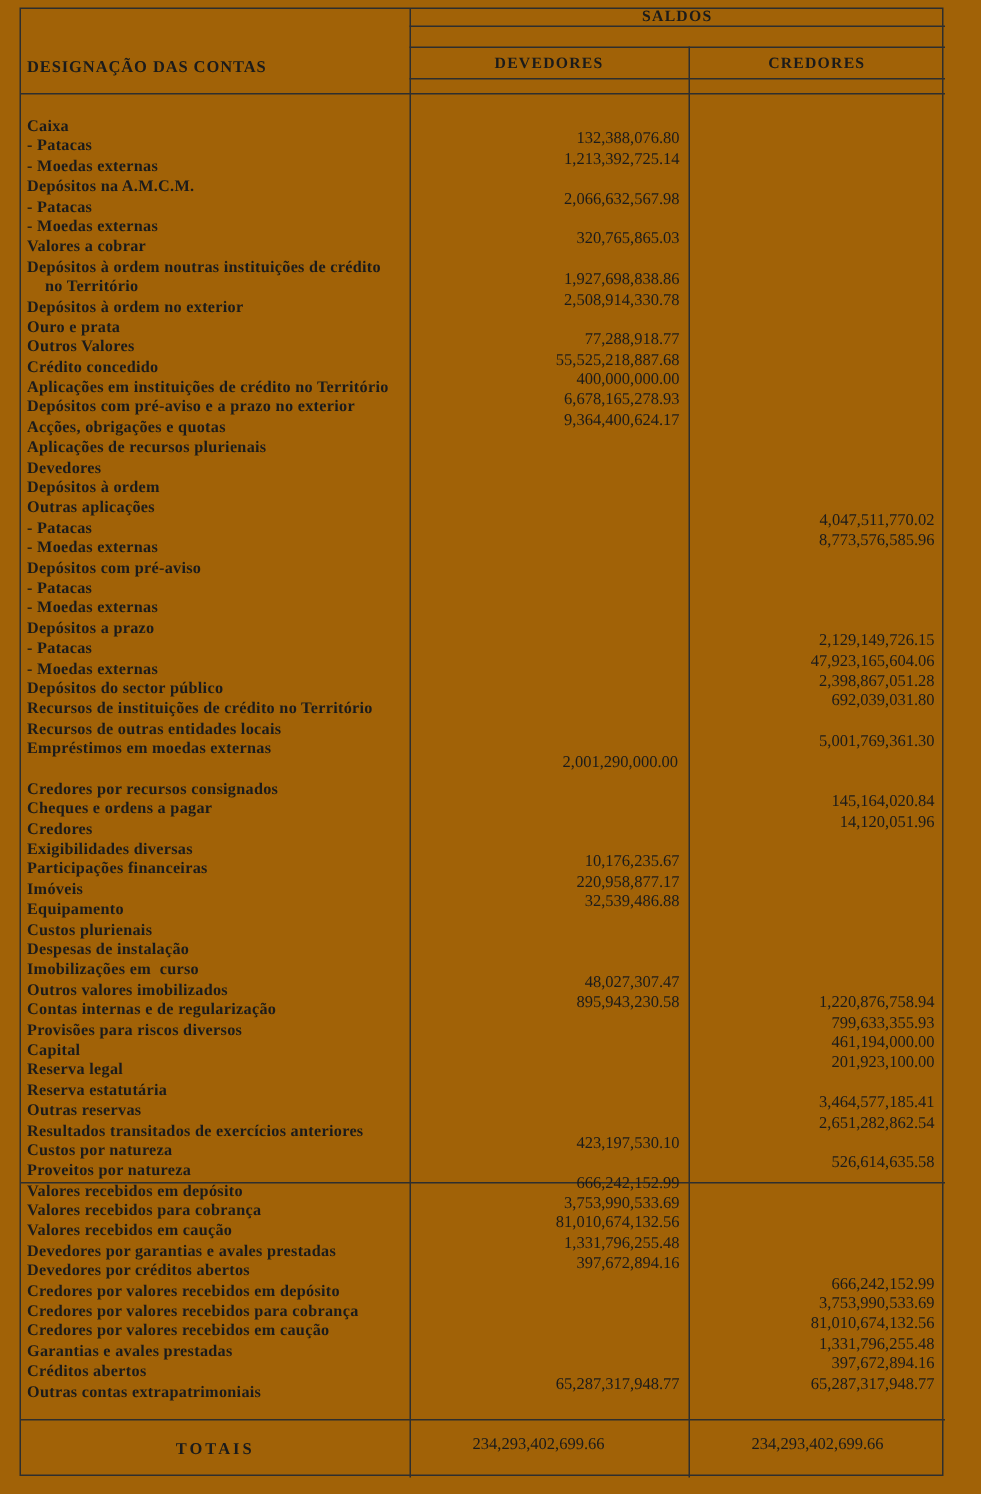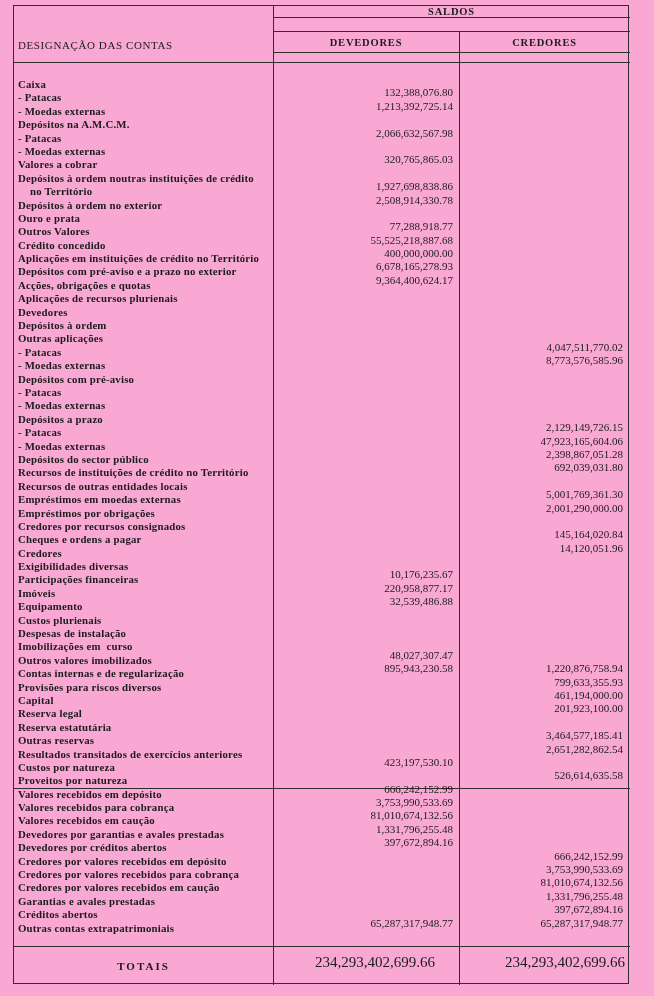--- a/index.html
+++ b/index.html
@@ -1,17 +1,17 @@
 <!DOCTYPE html>
 <html><head>
 <meta charset="utf-8">
 <style>
   html,body{margin:0;padding:0;background:#e8e8e8;}
   .page{
-    position:relative;width:654px;height:996px;background:#f9a8d4;
+    position:relative;width:654px;height:996px;background:#a16207;
     font-family:"Liberation Serif","DejaVu Serif",serif;color:#1b1b1b;
     overflow:hidden;
   }
   .table{
     position:absolute;left:13px;top:5px;width:616px;height:979px;
     border:1.4px solid #2e2e2e;box-sizing:border-box;
   }
   .vline,.hline{position:absolute;background:#2e2e2e;}
   .vline{width:1.2px;}
   .hline{height:1.2px;}
@@ -27,42 +27,42 @@
     position:absolute;left:259px;top:0px;width:357px;height:11px;
     text-align:center;font-weight:bold;font-size:10.5px;letter-spacing:.8px;line-height:11px;
   }
   .col-label{
     position:absolute;top:28px;height:18px;text-align:center;
     font-weight:bold;font-size:10.5px;letter-spacing:.8px;line-height:18px;
   }
   .col-dev{left:259px;width:186px;}
   .col-cred{left:445px;width:171px;}
   .designacao{
-    position:absolute;left:4px;top:33px;font-weight:normal;font-size:11px;letter-spacing:.6px;
+    position:absolute;left:4px;top:33px;font-weight:bold;font-size:11px;letter-spacing:.6px;
   }
   .rows{position:absolute;left:0;top:72px;width:616px;}
   .row{
     display:grid;grid-template-columns:259px 186px 171px;height:13.4px;
     font-size:10.8px;line-height:13.4px;white-space:pre;
   }
   .cell-label{font-weight:bold;padding-left:4px;letter-spacing:.2px;overflow:visible;}
   .cell-label.indent{padding-left:16px;}
   .cell-dev,.cell-cred{text-align:right;font-size:11px;font-weight:normal;}
   .cell-dev{padding-right:6px;}
   .cell-cred{padding-right:7px;}
   .cell-dev span,.cell-cred span{position:relative;top:-5px;}
   .totals{
     position:absolute;left:0;top:940px;width:616px;height:39px;
-    display:grid;grid-template-columns:259px 186px 171px;align-items:center;gap:12px;
+    display:grid;grid-template-columns:259px 186px 171px;align-items:center;
   }
   .totals .t-label{
     text-align:center;font-weight:bold;font-size:11px;letter-spacing:2px;
   }
   .totals .t-dev,.totals .t-cred{
-    text-align:center;font-size:15px;position:relative;top:-3px;
+    text-align:left;font-size:11px;position:relative;top:-3px;padding-left:42px;
   }
   .totals .t-dev{padding-right:6px;}
   .totals .t-cred{padding-right:7px;}
 </style>
 </head>
 <body>
 
 <div class="page">
   <div class="table">
 
@@ -106,21 +106,21 @@
         <div class="row"><div class="cell-label">Depósitos com pré-aviso</div><div class="cell-dev"><span></span></div><div class="cell-cred"><span></span></div></div>
         <div class="row"><div class="cell-label">- Patacas</div><div class="cell-dev"><span></span></div><div class="cell-cred"><span></span></div></div>
         <div class="row"><div class="cell-label">- Moedas externas</div><div class="cell-dev"><span></span></div><div class="cell-cred"><span></span></div></div>
         <div class="row"><div class="cell-label">Depósitos a prazo</div><div class="cell-dev"><span></span></div><div class="cell-cred"><span></span></div></div>
         <div class="row"><div class="cell-label">- Patacas</div><div class="cell-dev"><span></span></div><div class="cell-cred"><span>2,129,149,726.15</span></div></div>
         <div class="row"><div class="cell-label">- Moedas externas</div><div class="cell-dev"><span></span></div><div class="cell-cred"><span>47,923,165,604.06</span></div></div>
         <div class="row"><div class="cell-label">Depósitos do sector público</div><div class="cell-dev"><span></span></div><div class="cell-cred"><span>2,398,867,051.28</span></div></div>
         <div class="row"><div class="cell-label">Recursos de instituições de crédito no Território</div><div class="cell-dev"><span></span></div><div class="cell-cred"><span>692,039,031.80</span></div></div>
         <div class="row"><div class="cell-label">Recursos de outras entidades locais</div><div class="cell-dev"><span></span></div><div class="cell-cred"><span></span></div></div>
         <div class="row"><div class="cell-label">Empréstimos em moedas externas</div><div class="cell-dev"><span></span></div><div class="cell-cred"><span>5,001,769,361.30</span></div></div>
-        <div class="row"><div class="cell-label">Empréstimos por obrigações</div><div class="cell-dev"><span></span></div><div class="cell-cred"><span>2,001,290,000.00</span></div></div>
+        <div class="row"><div class="cell-dev"><span></span></div><div class="cell-cred"><span>2,001,290,000.00</span></div></div>
         <div class="row"><div class="cell-label">Credores por recursos consignados</div><div class="cell-dev"><span></span></div><div class="cell-cred"><span></span></div></div>
         <div class="row"><div class="cell-label">Cheques e ordens a pagar</div><div class="cell-dev"><span></span></div><div class="cell-cred"><span>145,164,020.84</span></div></div>
         <div class="row"><div class="cell-label">Credores</div><div class="cell-dev"><span></span></div><div class="cell-cred"><span>14,120,051.96</span></div></div>
         <div class="row"><div class="cell-label">Exigibilidades diversas</div><div class="cell-dev"><span></span></div><div class="cell-cred"><span></span></div></div>
         <div class="row"><div class="cell-label">Participações financeiras</div><div class="cell-dev"><span>10,176,235.67</span></div><div class="cell-cred"><span></span></div></div>
         <div class="row"><div class="cell-label">Imóveis</div><div class="cell-dev"><span>220,958,877.17</span></div><div class="cell-cred"><span></span></div></div>
         <div class="row"><div class="cell-label">Equipamento</div><div class="cell-dev"><span>32,539,486.88</span></div><div class="cell-cred"><span></span></div></div>
         <div class="row"><div class="cell-label">Custos plurienais</div><div class="cell-dev"><span></span></div><div class="cell-cred"><span></span></div></div>
         <div class="row"><div class="cell-label">Despesas de instalação</div><div class="cell-dev"><span></span></div><div class="cell-cred"><span></span></div></div>
         <div class="row"><div class="cell-label">Imobilizações em  curso</div><div class="cell-dev"><span></span></div><div class="cell-cred"><span></span></div></div>

